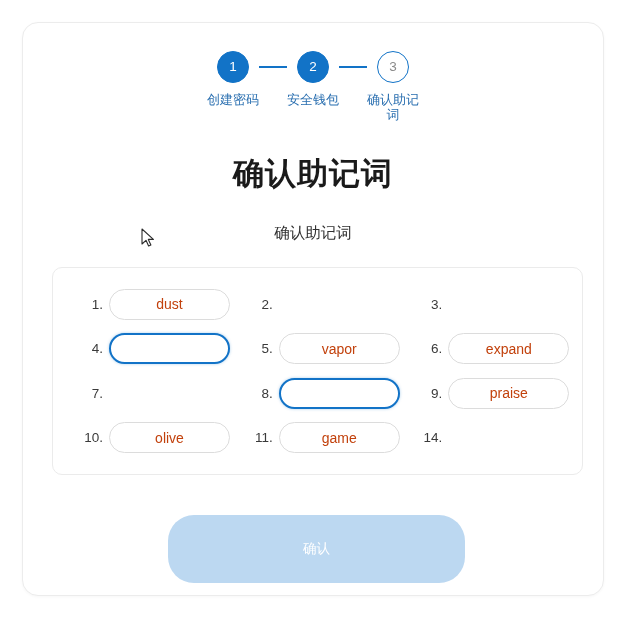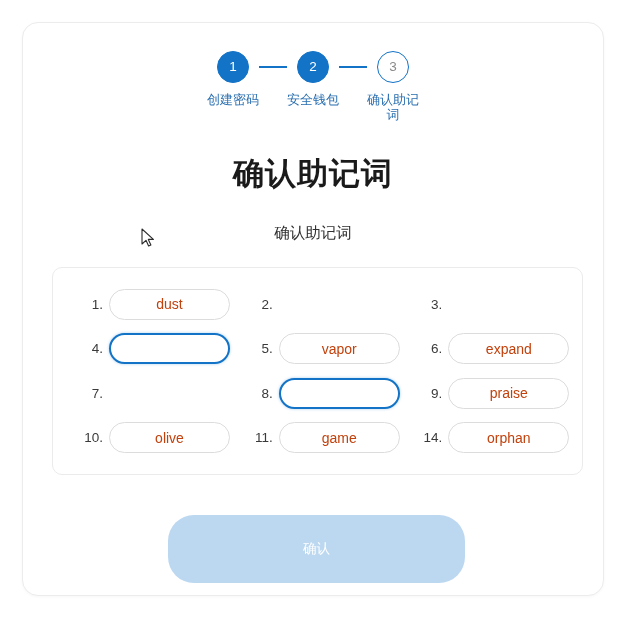--- a/index.html
+++ b/index.html
@@ -306,23 +306,20 @@
           </div>
         </div>
         <div class="word-cell">
           <span class="word-index">11.</span>
           <div class="word-field">
             <span class="word-text">game</span>
           </div>
         </div>
         <div class="word-cell">
           <span class="word-index">14.</span>
-          <div class="word-field">
-            <span class="word-text">orphan</span>
-          </div>
         </div>
       </div>
   </div>
 
   <button id="confirm-button">确认</button>
 
 </div>
 
 <svg id="mouse-cursor" viewBox="0 0 14 20" style="left: 141px; top: 228px;">
   <path d="M1,1 L1,16 L5,12.3 L7.6,18 L9.9,17 L7.3,11.4 L12.4,11.4 Z" fill="#ffffff" stroke="#2b2b2b" stroke-width="1.1" stroke-linejoin="round"></path>

